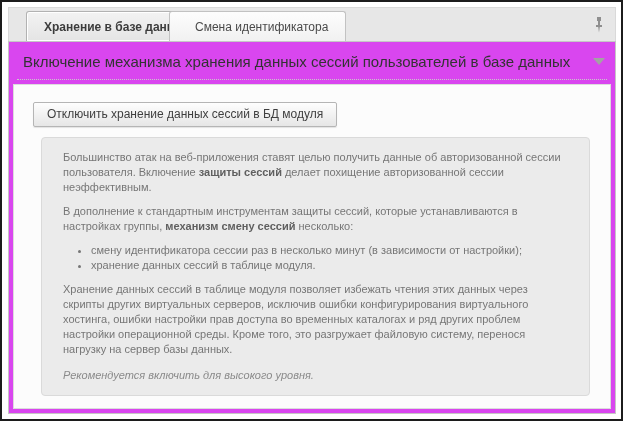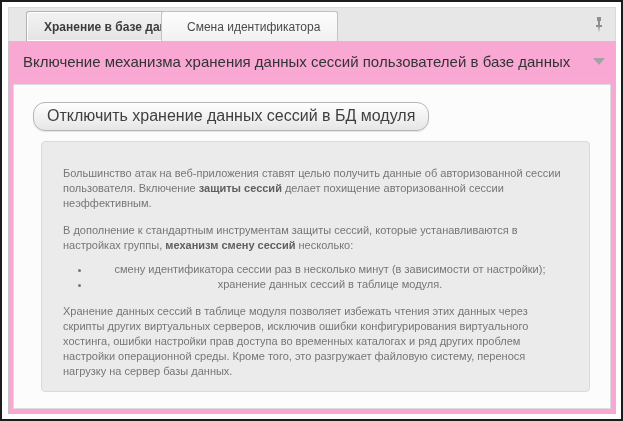--- a/index.html
+++ b/index.html
@@ -35,31 +35,31 @@
     cursor:default;
     white-space:nowrap;
   }
   .tab.active {
     left:17px;
     font-weight:bold;
     background:linear-gradient(#f3f3f3,#e4e4e4);
     border-color:#b2b2b2;
     box-shadow:0 0 0 1px #fff inset;
   }
-  .tab.inactive { left:152px; color:#4a4a4a;padding-left:25px; }
+  .tab.inactive { left:160px; color:#4a4a4a;padding-left:25px; }
   .pin {
     position:absolute; right:8px; top:5px;
     width:16px; height:22px;
     display:flex; align-items:center; justify-content:center;
     cursor:pointer;
   }
   
   .panel {
     position:absolute; left:6px; right:5px; top:39px; bottom:5px;
-    background:#f9a8d4;
+    background:#d946ef;
     border:1px solid #c6c6c6;
     display:flex; flex-direction:column;
   }
   .panel-header {
     position:relative;
     margin:0 8px;
     padding:10px 24px 8px 6px;
     border-bottom:1px dotted #c9c9c9;
   }
   .panel-header h1 {
@@ -79,41 +79,41 @@
     margin:4px 4px 4px 4px;
     border:1px solid #dcdcdc;
     background:#fcfcfc;
     padding:17px 0 8px 0;
     overflow:hidden;
   }
   .btn {
     margin-left:19px;
     padding:4px 13px 5px 13px;
     font-family:"Liberation Sans", sans-serif;
-    font-size:16px; color:#3f3f3f;
+    font-size:12px; color:#3f3f3f;
     border:1px solid #b5b5b5;
-    border-radius:12px;
+    border-radius:2px;
     background:linear-gradient(#fefefe,#e6e6e6);
     box-shadow:0 1px 1px rgba(0,0,0,.10);
     cursor:pointer;
   }
   .note-box {
     margin:10px 20px 0 27px;
     background:#ebebeb;
     border:1px solid #dadada;
     border-radius:4px;
     padding:12px 20px 12px 21px;
     font-size:11px; line-height:15px;
     color:#767676;
   }
-  .note-box p { margin:12px 0 9px 0; }
+  .note-box p { margin:0 0 9px 0; }
   .note-box p:last-child { margin-bottom:0; }
   .note-box b { color:#5f5f5f; }
   .note-box ul { margin:0 0 9px 12px; padding-left:16px; }
-  .note-box li { margin:0;text-align:center; }
+  .note-box li { margin:0; }
   .note-box .rec { font-style:italic; color:#8a8a8a; margin-top:11px; }
 </style>
 </head>
 <body>
 
 <div class="screen">
 
   <div class="tabstrip">
     <div class="tab active">
       <span>Хранение в базе данных</span>
@@ -143,19 +143,20 @@
       <button class="btn" type="button">Отключить хранение данных сессий в БД модуля</button>
 
       <div class="note-box">
         <p><span>Большинство атак на веб-приложения ставят целью получить данные об авторизованной сессии пользователя. Включение </span><b>защиты сессий</b><span> делает похищение авторизованной сессии неэффективным.</span></p>
         <p><span>В дополнение к стандартным инструментам защиты сессий, которые устанавливаются в настройках группы, </span><b>механизм смену сессий</b><span> несколько:</span></p>
         <ul>
           <li>смену идентификатора сессии раз в несколько минут (в зависимости от настройки);</li>
           <li>хранение данных сессий в таблице модуля.</li>
         </ul>
         <p>Хранение данных сессий в таблице модуля позволяет избежать чтения этих данных через скрипты других виртуальных серверов, исключив ошибки конфигурирования виртуального хостинга, ошибки настройки прав доступа во временных каталогах и ряд других проблем настройки операционной среды. Кроме того, это разгружает файловую систему, перенося нагрузку на сервер базы данных.</p>
+        <p class="rec">Рекомендуется включить для высокого уровня.</p>
       </div>
 
       
 
     </div>
   </div>
 </div>
 
 </body></html>

